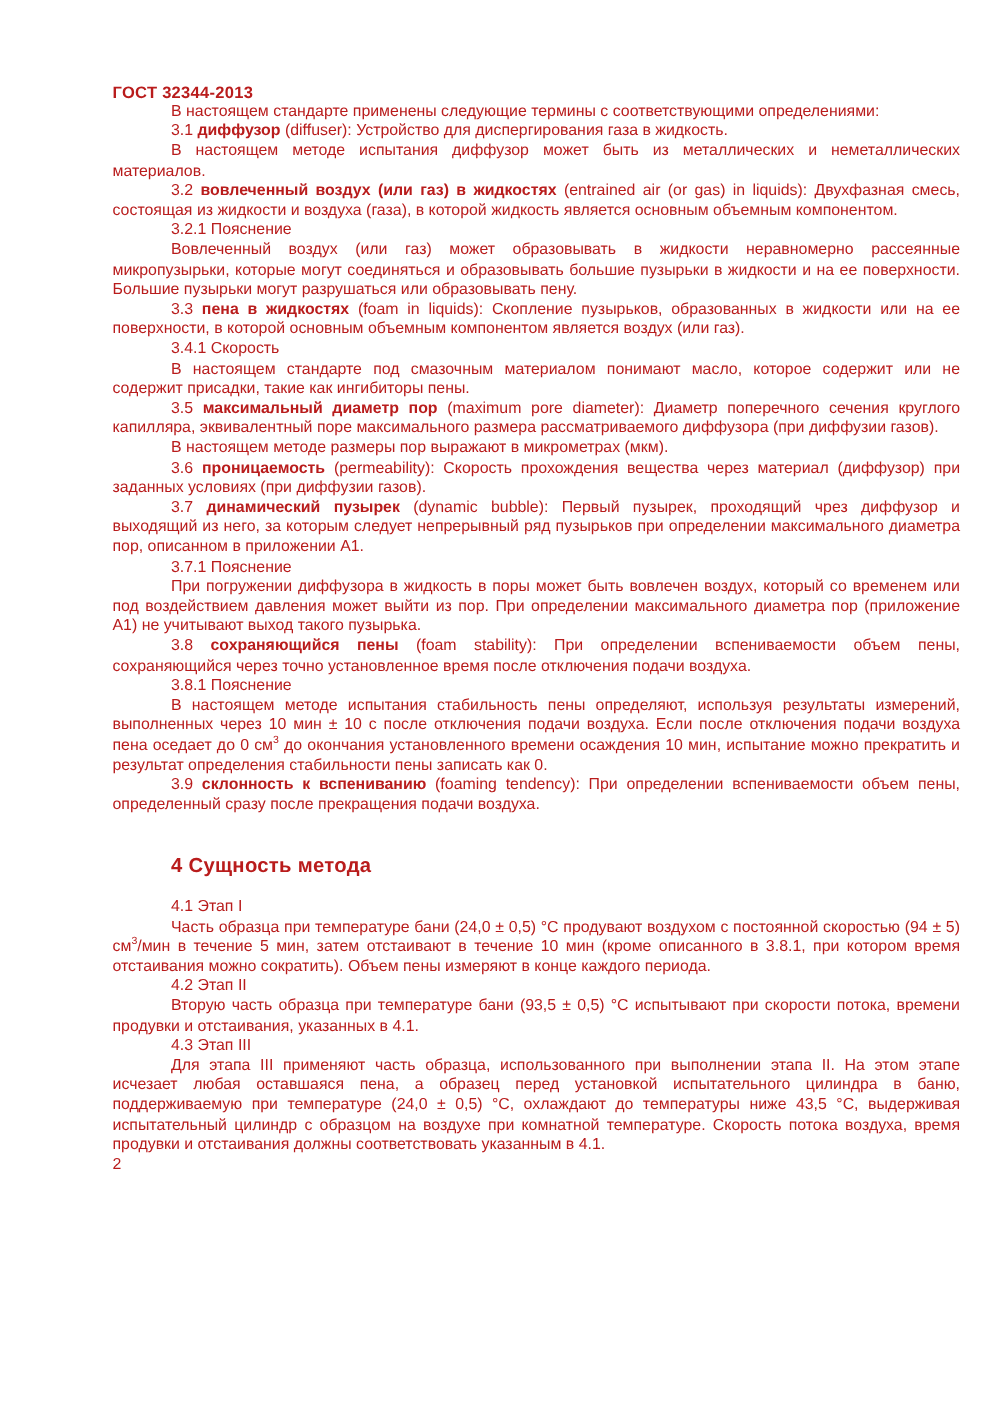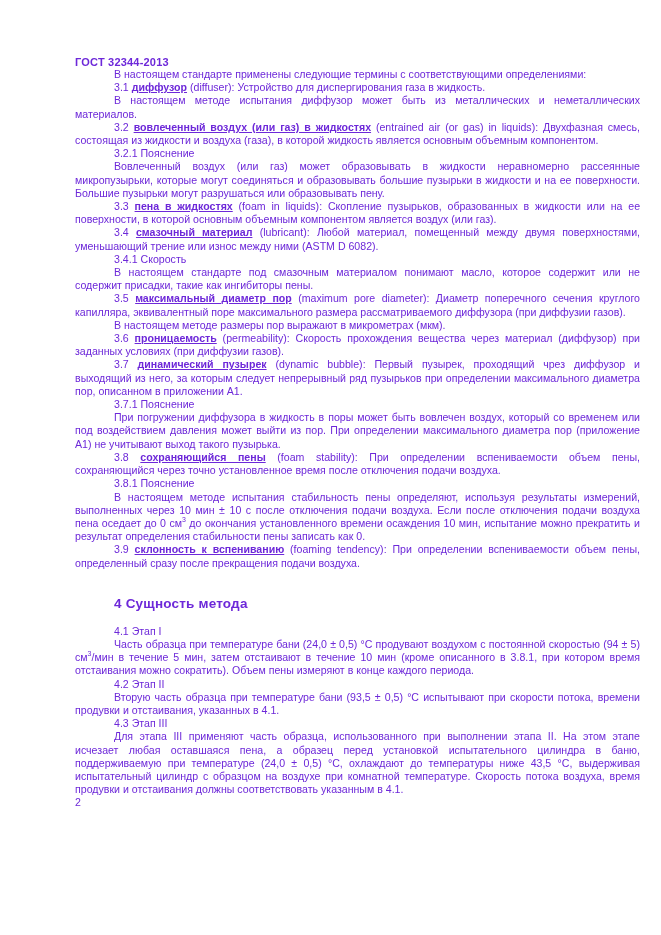--- a/index.html
+++ b/index.html
@@ -5,21 +5,21 @@
   html, body {
     margin: 0;
     padding: 0;
     background: #ffffff;
   }
   .page {
     position: relative;
     width: 661px;
     min-height: 935px;
     background: #ffffff;
-    color: #6d28d9;
+    color: #b91c1c;
     font-family: "Liberation Sans", "DejaVu Sans", sans-serif;
     box-sizing: border-box;
     padding: 56px 21px 20px 75px;
   }
   .doc-header {
     font-size: 11px;
     font-weight: bold;
     letter-spacing: 0.2px;
     margin: 0 0 0 0;
   }
@@ -37,21 +37,20 @@
   }
   .para {
     font-size: 10.6px;
     line-height: 13.2px;
     text-align: justify;
     text-indent: 39px;
     margin: 0;
   }
   .para b {
     font-weight: bold;
-    text-decoration: underline;
   }
   .para sup {
     font-size: 7px;
     line-height: 0;
     vertical-align: super;
   }
   .page-number {
     font-size: 10.6px;
     line-height: 13.2px;
     margin-top: 0;
@@ -64,21 +63,20 @@
   <div class="doc-header">ГОСТ 32344-2013</div>
 
   <div class="doc-body">
       <p class="para"><span>В настоящем стандарте применены следующие термины с соответствующими определениями:</span></p>
       <p class="para"><span>3.1 </span><b>диффузор</b><span> (diffuser): Устройство для диспергирования газа в жидкость.</span></p>
       <p class="para"><span>В настоящем методе испытания диффузор может быть из металлических и неметаллических материалов.</span></p>
       <p class="para"><span>3.2 </span><b>вовлеченный воздух (или газ) в жидкостях</b><span> (entrained air (or gas) in liquids): Двухфазная смесь, состоящая из жидкости и воздуха (газа), в которой жидкость является основным объемным компонентом.</span></p>
       <p class="para"><span>3.2.1 Пояснение</span></p>
       <p class="para"><span>Вовлеченный воздух (или газ) может образовывать в жидкости неравномерно рассеянные микропузырьки, которые могут соединяться и образовывать большие пузырьки в жидкости и на ее поверхности. Большие пузырьки могут разрушаться или образовывать пену.</span></p>
       <p class="para"><span>3.3 </span><b>пена в жидкостях</b><span> (foam in liquids): Скопление пузырьков, образованных в жидкости или на ее поверхности, в которой основным объемным компонентом является воздух (или газ).</span></p>
-      <p class="para"><span>3.4 </span><b>смазочный материал</b><span> (lubricant): Любой материал, помещенный между двумя поверхностями, уменьшающий трение или износ между ними (ASTM D 6082).</span></p>
       <p class="para"><span>3.4.1 Скорость</span></p>
       <p class="para"><span>В настоящем стандарте под смазочным материалом понимают масло, которое содержит или не содержит присадки, такие как ингибиторы пены.</span></p>
       <p class="para"><span>3.5 </span><b>максимальный диаметр пор</b><span> (maximum pore diameter): Диаметр поперечного сечения круглого капилляра, эквивалентный поре максимального размера рассматриваемого диффузора (при диффузии газов).</span></p>
       <p class="para"><span>В настоящем методе размеры пор выражают в микрометрах (мкм).</span></p>
       <p class="para"><span>3.6 </span><b>проницаемость</b><span> (permeability): Скорость прохождения вещества через материал (диффузор) при заданных условиях (при диффузии газов).</span></p>
       <p class="para"><span>3.7 </span><b>динамический пузырек</b><span> (dynamic bubble): Первый пузырек, проходящий чрез диффузор и выходящий из него, за которым следует непрерывный ряд пузырьков при определении  максимального диаметра пор, описанном в приложении А1.</span></p>
       <p class="para"><span>3.7.1 Пояснение</span></p>
       <p class="para"><span>При погружении диффузора в жидкость в поры может быть вовлечен воздух, который  со временем или под воздействием давления может выйти из пор. При определении максимального диаметра пор (приложение А1) не учитывают выход такого пузырька.</span></p>
       <p class="para"><span>3.8 </span><b>сохраняющийся пены</b><span> (foam stability): При определении вспениваемости объем пены, сохраняющийся через точно установленное время после отключения подачи воздуха.</span></p>
       <p class="para"><span>3.8.1 Пояснение</span></p>

